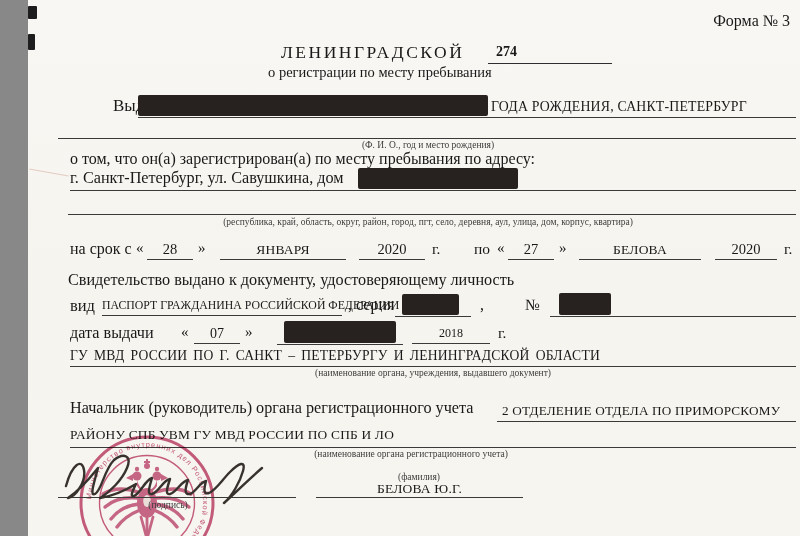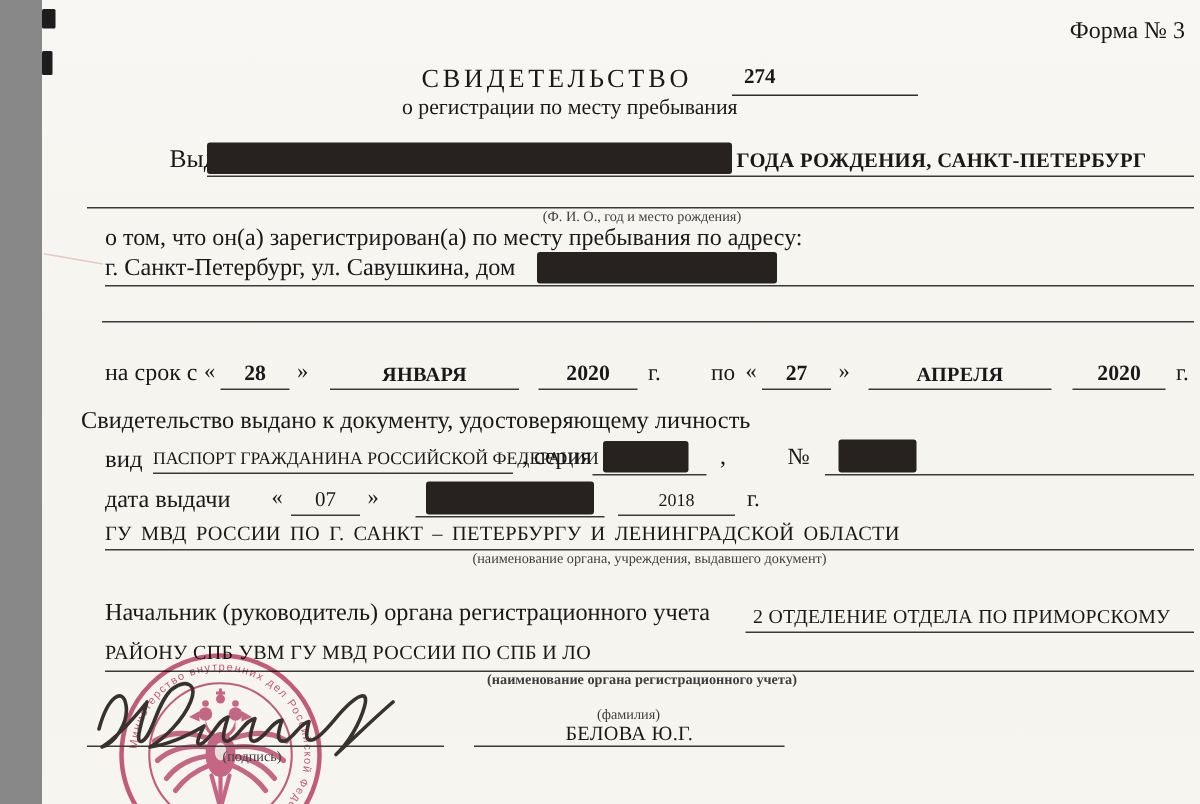--- a/index.html
+++ b/index.html
@@ -10,74 +10,75 @@
     overflow:hidden;
     font-family:"Liberation Serif", serif;
     color:#191919;
     margin-left:28px;
   }
   .abs{position:absolute;white-space:nowrap;}
   .hline{position:absolute;border-top:1.5px solid #3a3a3a;height:0;}
   .redact{position:absolute;background:#272220;border-radius:2px;}
   .caption{position:absolute;font-size:9.5px;color:#3d3d3d;text-align:center;white-space:nowrap;}
   .valcenter{text-align:center;line-height:21px;border-bottom:1.5px solid #3a3a3a;height:20px;}
-  .bold{font-weight:bold;}
+  .bold{font-weight:normal;}
   .caps{letter-spacing:.2px;}
   .artifact{position:absolute;background:#1d1d1d;border-radius:1px;}
   .scratch{position:absolute;left:0;top:172px;width:40px;height:10px;
     border-top:1.5px solid #d9b6a8;transform:rotate(10deg);opacity:.65;}
   svg text{font-family:"Liberation Sans",sans-serif;}
 </style>
 </head>
 <body>
 
 <div id="scan">
 
   <div class="artifact" style="left:0;top:6px;width:9px;height:13px;"></div>
   <div class="artifact" style="left:0;top:34px;width:7px;height:16px;"></div>
   <div class="scratch"></div>
 
   <div class="abs" style="right:38px;top:12px;font-size:16px;">Форма № 3</div>
 
-  <div class="abs" style="left:253px;top:42px;font-size:17.5px;letter-spacing:2.5px;">СВИДЕТЕЛЬСТВО</div>
+  <div class="abs" style="left:253px;top:42px;font-size:17.5px;letter-spacing:2.5px;">ЛЕНИНГРАДСКОЙ</div>
   <div class="abs" style="left:460px;top:44px;width:116px;height:19px;border-bottom:1.5px solid #2e2e2e;font-size:14px;padding-left:8px;font-weight:bold;">274</div>
   <div class="abs" style="left:240px;top:64px;font-size:14.5px;">о регистрации по месту пребывания</div>
 
   <div class="abs" style="left:85px;top:96px;font-size:17px;">Выдано</div>
   <div class="redact" style="left:110px;top:95px;width:350px;height:21px;"></div>
   <div class="abs bold caps" style="left:463px;top:99px;font-size:13.8px;">ГОДА РОЖДЕНИЯ, САНКТ-ПЕТЕРБУРГ</div>
   <div class="hline" style="left:110px;top:117px;width:658px;"></div>
 
   <div class="hline" style="left:30px;top:138px;width:738px;"></div>
   <div class="caption" style="left:250px;top:140px;width:300px;">(Ф. И. О., год и место рождения)</div>
 
   <div class="abs" style="left:42px;top:150px;font-size:16px;">о том, что он(а) зарегистрирован(а) по месту пребывания по адресу:</div>
 
   <div class="abs" style="left:42px;top:169px;font-size:16.2px;">г. Санкт-Петербург, ул. Савушкина, дом</div>
   <div class="redact" style="left:330px;top:168px;width:160px;height:21px;"></div>
   <div class="hline" style="left:42px;top:190px;width:726px;"></div>
 
   <div class="hline" style="left:40px;top:214px;width:728px;"></div>
+  <div class="caption" style="left:130px;top:217px;width:540px;">(республика, край, область, округ, район, город, пгт, село, деревня, аул, улица, дом, корпус, квартира)</div>
 
   <div class="abs" style="left:42px;top:240px;font-size:16px;">на срок с</div>
   <div class="abs" style="left:108px;top:240px;font-size:15px;">«</div>
   <div class="abs valcenter bold" style="left:119px;top:239px;width:46px;font-size:14.5px;">28</div>
   <div class="abs" style="left:170px;top:240px;font-size:15px;">»</div>
   <div class="abs valcenter bold caps" style="left:192px;top:239px;width:126px;font-size:13.5px;">ЯНВАРЯ</div>
   <div class="abs valcenter bold" style="left:331px;top:239px;width:66px;font-size:14.5px;">2020</div>
   <div class="abs" style="left:404px;top:240px;font-size:15.5px;">г.</div>
   <div class="abs" style="left:446px;top:240px;font-size:15.5px;">по</div>
   <div class="abs" style="left:469px;top:240px;font-size:15px;">«</div>
   <div class="abs valcenter bold" style="left:480px;top:239px;width:46px;font-size:14.5px;">27</div>
   <div class="abs" style="left:531px;top:240px;font-size:15px;">»</div>
-  <div class="abs valcenter bold caps" style="left:551px;top:239px;width:122px;font-size:13.5px;">АПРЕЛЯ</div>
+  <div class="abs valcenter bold caps" style="left:551px;top:239px;width:122px;font-size:13.5px;">БЕЛОВА</div>
   <div class="abs valcenter bold" style="left:687px;top:239px;width:62px;font-size:14.5px;">2020</div>
   <div class="abs" style="left:756px;top:240px;font-size:15.5px;">г.</div>
 
-  <div class="abs" style="left:26px;top:271px;font-size:16.2px;">Свидетельство выдано к документу, удостоверяющему личность</div>
+  <div class="abs" style="left:40px;top:271px;font-size:16.2px;">Свидетельство выдано к документу, удостоверяющему личность</div>
 
   <div class="abs" style="left:42px;top:296px;font-size:16.5px;">вид</div>
   <div class="abs valcenter" style="left:74px;top:295px;width:240px;font-size:11.8px;">ПАСПОРТ ГРАЖДАНИНА РОССИЙСКОЙ ФЕДЕРАЦИИ</div>
   <div class="abs" style="left:320px;top:296px;font-size:16px;">, серия</div>
   <div class="redact" style="left:374px;top:294px;width:57px;height:21px;"></div>
   <div class="hline" style="left:367px;top:316px;width:76px;"></div>
   <div class="abs" style="left:452px;top:296px;font-size:16px;">,</div>
   <div class="abs" style="left:497px;top:296px;font-size:15.5px;">№</div>
   <div class="redact" style="left:531px;top:293px;width:52px;height:22px;"></div>
   <div class="hline" style="left:522px;top:316px;width:246px;"></div>
@@ -93,21 +94,21 @@
 
   <div class="abs caps" style="left:42px;top:348px;font-size:13.6px;word-spacing:2.5px;">ГУ МВД РОССИИ ПО Г. САНКТ – ПЕТЕРБУРГУ И ЛЕНИНГРАДСКОЙ ОБЛАСТИ</div>
   <div class="hline" style="left:42px;top:366px;width:726px;"></div>
   <div class="caption" style="left:200px;top:368px;width:410px;">(наименование органа, учреждения, выдавшего документ)</div>
 
   <div class="abs" style="left:42px;top:399px;font-size:16.2px;">Начальник (руководитель) органа регистрационного учета</div>
   <div class="abs caps" style="left:474px;top:403px;font-size:13.2px;">2 ОТДЕЛЕНИЕ ОТДЕЛА  ПО ПРИМОРСКОМУ</div>
   <div class="hline" style="left:469px;top:421px;width:299px;"></div>
   <div class="abs caps" style="left:42px;top:427px;font-size:13.4px;">РАЙОНУ СПБ УВМ  ГУ  МВД РОССИИ  ПО СПБ  И  ЛО</div>
   <div class="hline" style="left:42px;top:447px;width:726px;"></div>
-  <div class="caption" style="left:245px;top:449px;width:310px;font-weight:bold;">(наименование органа регистрационного учета)</div>
+  <div class="caption" style="left:228px;top:449px;width:310px;">(наименование органа регистрационного учета)</div>
 
   <div class="hline" style="left:30px;top:497px;width:238px;z-index:4;"></div>
   <div class="caption" style="left:88px;top:500px;width:104px;z-index:4;">(подпись)</div>
   <div class="abs caps" style="left:288px;top:481px;width:207px;text-align:center;font-size:13.5px;">БЕЛОВА  Ю.Г.</div>
   <div class="hline" style="left:288px;top:497px;width:207px;"></div>
   <div class="caption" style="left:335px;top:472px;width:112px;">(фамилия)</div>
 
   <svg class="abs" style="left:8px;top:392px;z-index:2;mix-blend-mode:multiply;opacity:.88;" width="222" height="222" viewBox="0 0 222 222">
     <g stroke="#c24870" fill="none">
       <circle cx="111" cy="111" r="66" stroke-width="3"></circle>

